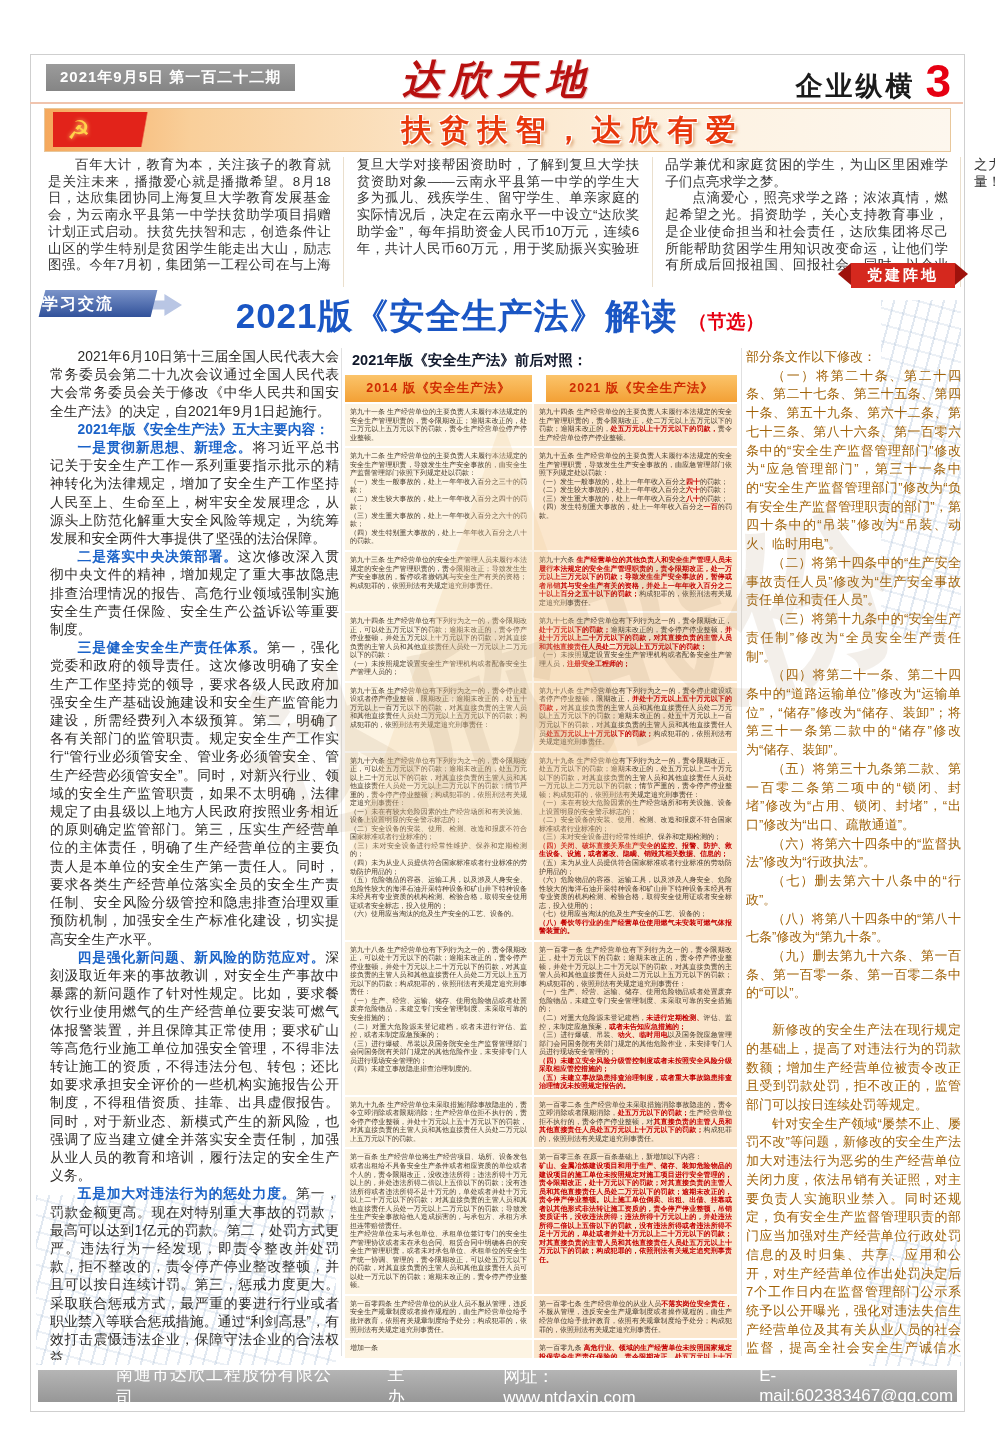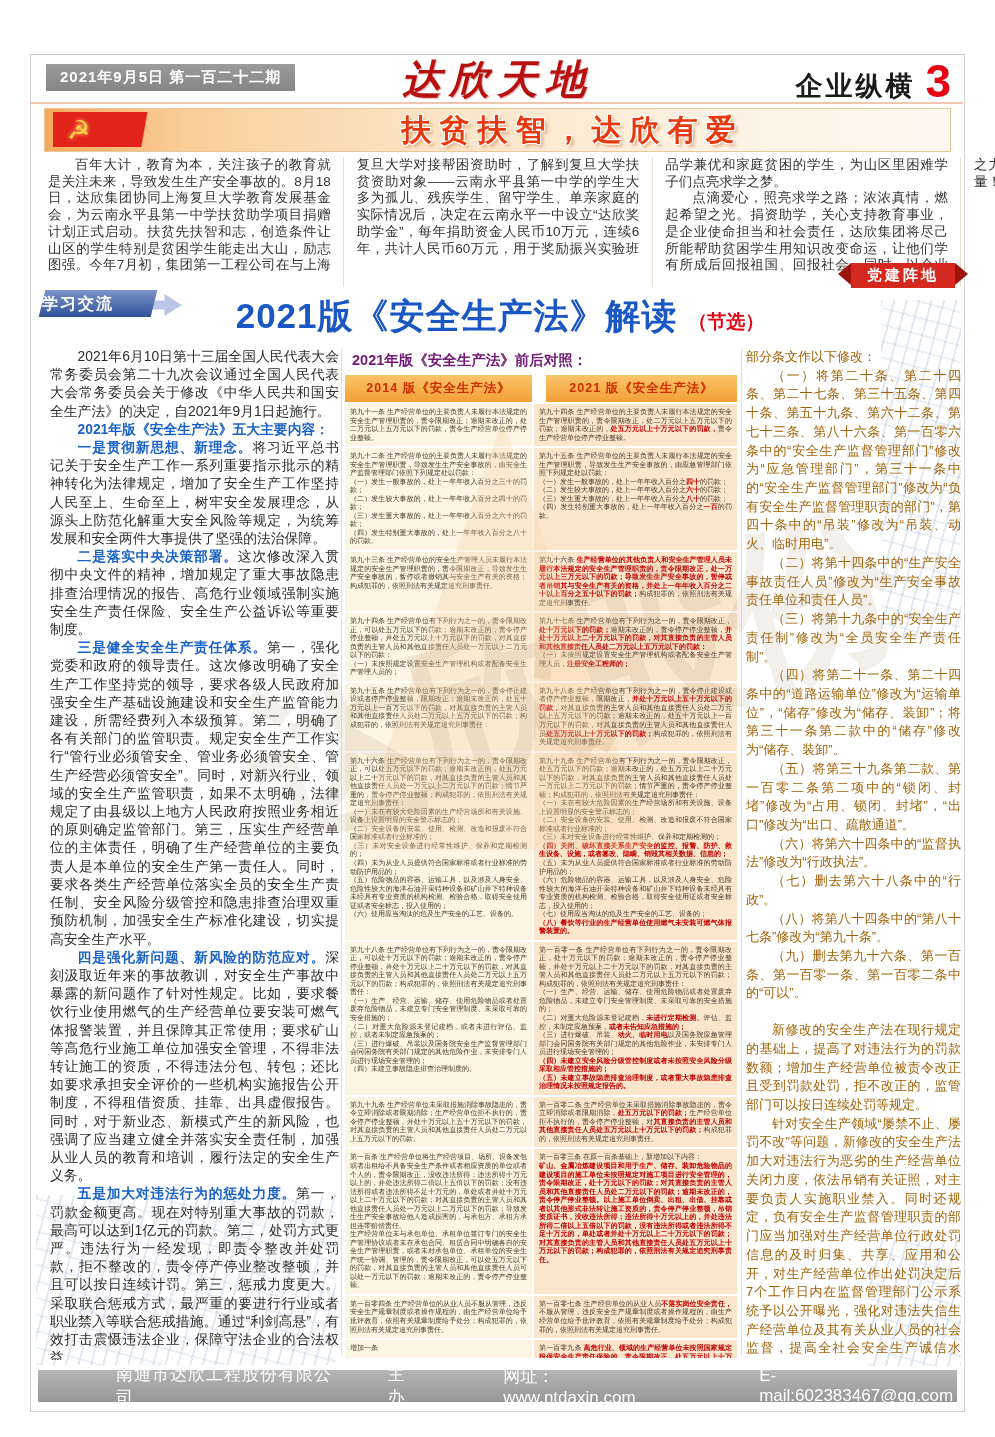--- a/index.html
+++ b/index.html
@@ -67,21 +67,21 @@
         font-size:35px;font-weight:900;color:#1a56c4;letter-spacing:1px;white-space:nowrap;}
   .main-title .suffix{font-size:19px;color:#e60012;font-weight:900;letter-spacing:0;}
 
   
   .left-col{position:absolute;left:50px;top:348px;width:289px;height:1012px;overflow:hidden;z-index:2;
         font-size:13.8px;line-height:1.32;text-align:justify;color:#2e2b28;}
   .left-col p{margin:0;text-indent:2em;}
   .blue-head{color:#1a62c8;font-weight:bold;}
   .lead{color:#1a62c8;font-weight:bold;}
 
-  .table-caption{position:absolute;left:352px;top:351px;z-index:2;font-size:14.5px;font-weight:bold;color:#701a75;}
+  .table-caption{position:absolute;left:352px;top:351px;z-index:2;font-size:14.5px;font-weight:bold;color:#0f172a;}
   .cmp-table{position:absolute;left:345px;top:375px;width:392px;height:983px;overflow:hidden;z-index:2;background:#fff;}
   .thead{display:grid;grid-template-columns:187px 1fr;gap:14px;}
   .thead .hcell{background:linear-gradient(#fbc46a,#f3a035);color:#cf2b00;font-weight:bold;font-size:12.5px;
         text-align:center;padding:5px 0;letter-spacing:1px;}
   .trow{display:grid;grid-template-columns:187px 1fr;gap:2px;margin-top:2px;}
   .cell{font-size:7px;line-height:1.22;padding:4px 5px;color:#45392b;white-space:pre-line;text-align:justify;}
   .cell.old{background:#fdf4e3;}
   .cell.new{background:#fbe6cc;}
   .hl{color:#c40000;font-weight:bold;}
 
@@ -120,21 +120,21 @@
   <div class="header-rule"></div>
 
   <div class="banner">
     <div class="flag">
       <span class="emblem">☭</span>
     </div>
     <h2 class="banner-title">扶贫扶智，达欣有爱</h2>
   </div>
 
   <div class="top-article">
-      <p>百年大计，教育为本，关注孩子的教育就是关注未来，导致发生生产安全事故的。8月18日，达欣集团协同上海复旦大学教育发展基金会，为云南永平县第一中学扶贫助学项目捐赠计划正式启动。扶贫先扶智和志，创造条件让山区的学生特别是贫困学生能走出大山，励志图强。今年7月初，集团第一工程公司在与上海复旦大学对接帮困资助时，了解到复旦大学扶贫资助对象——云南永平县第一中学的学生大多为孤儿、残疾学生、留守学生、单亲家庭的实际情况后，决定在云南永平一中设立“达欣奖助学金”，每年捐助资金人民币10万元，连续6年，共计人民币60万元，用于奖励振兴实验班品学兼优和家庭贫困的学生，为山区里困难学子们点亮求学之梦。</p>
+      <p>百年大计，教育为本，关注孩子的教育就是关注未来，播撒爱心就是播撒希望。8月18日，达欣集团协同上海复旦大学教育发展基金会，为云南永平县第一中学扶贫助学项目捐赠计划正式启动。扶贫先扶智和志，创造条件让山区的学生特别是贫困学生能走出大山，励志图强。今年7月初，集团第一工程公司在与上海复旦大学对接帮困资助时，了解到复旦大学扶贫资助对象——云南永平县第一中学的学生大多为孤儿、残疾学生、留守学生、单亲家庭的实际情况后，决定在云南永平一中设立“达欣奖助学金”，每年捐助资金人民币10万元，连续6年，共计人民币60万元，用于奖励振兴实验班品学兼优和家庭贫困的学生，为山区里困难学子们点亮求学之梦。</p>
       <p>点滴爱心，照亮求学之路；浓浓真情，燃起希望之光。捐资助学，关心支持教育事业，是企业使命担当和社会责任，达欣集团将尽己所能帮助贫困学生用知识改变命运，让他们学有所成后回报祖国、回报社会。同时，以企业之力，努力为社会贡献属于达欣人的爱心和力量！</p>
     </div>
   <div class="pj-badge">党建阵地</div>
 
   <div class="xuexi-wrap">
     <div class="xuexi-back"></div>
     <div class="xuexi-tag"></div>
     <div class="xuexi-label">学习交流</div>
   </div>
   <h3 class="main-title">

